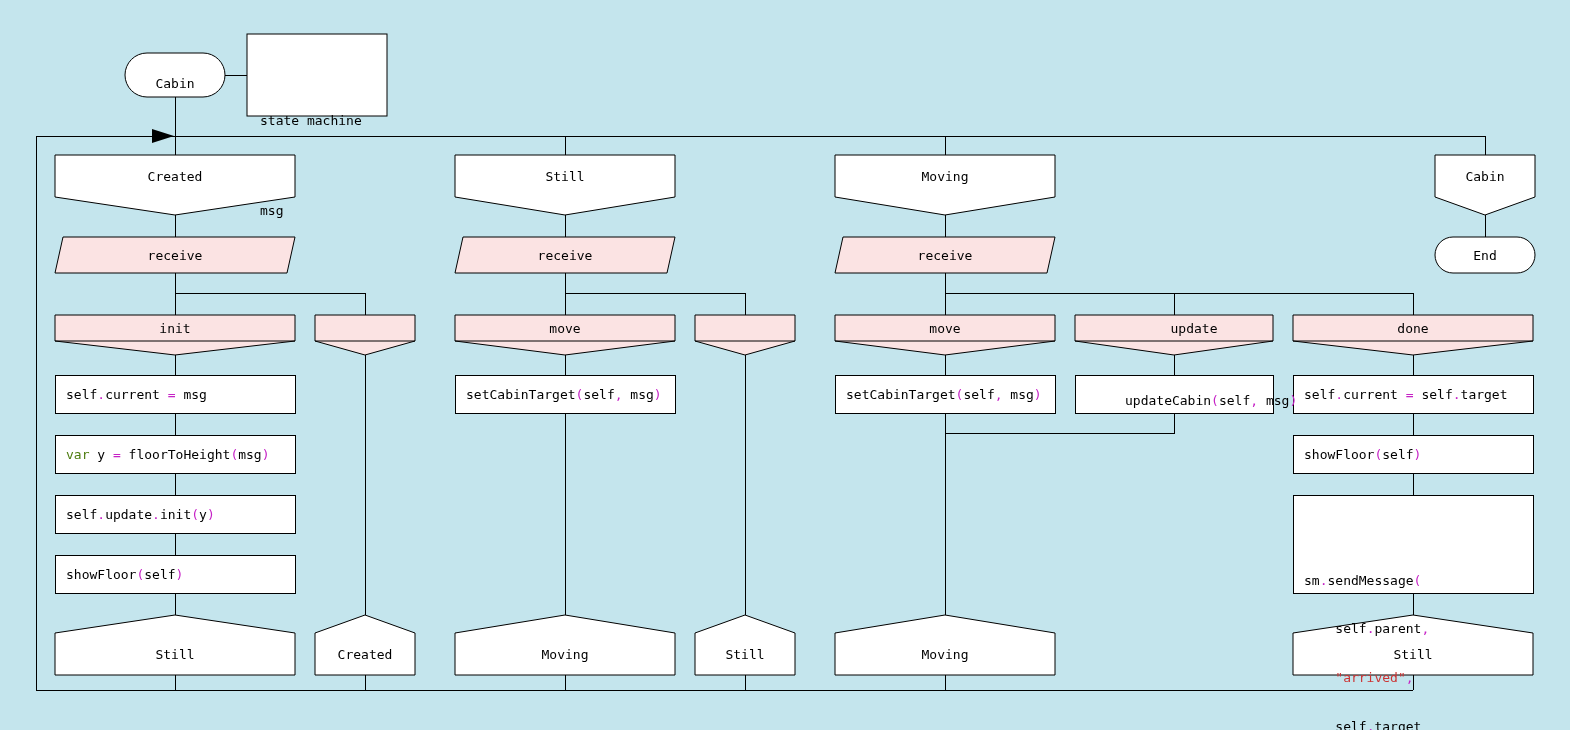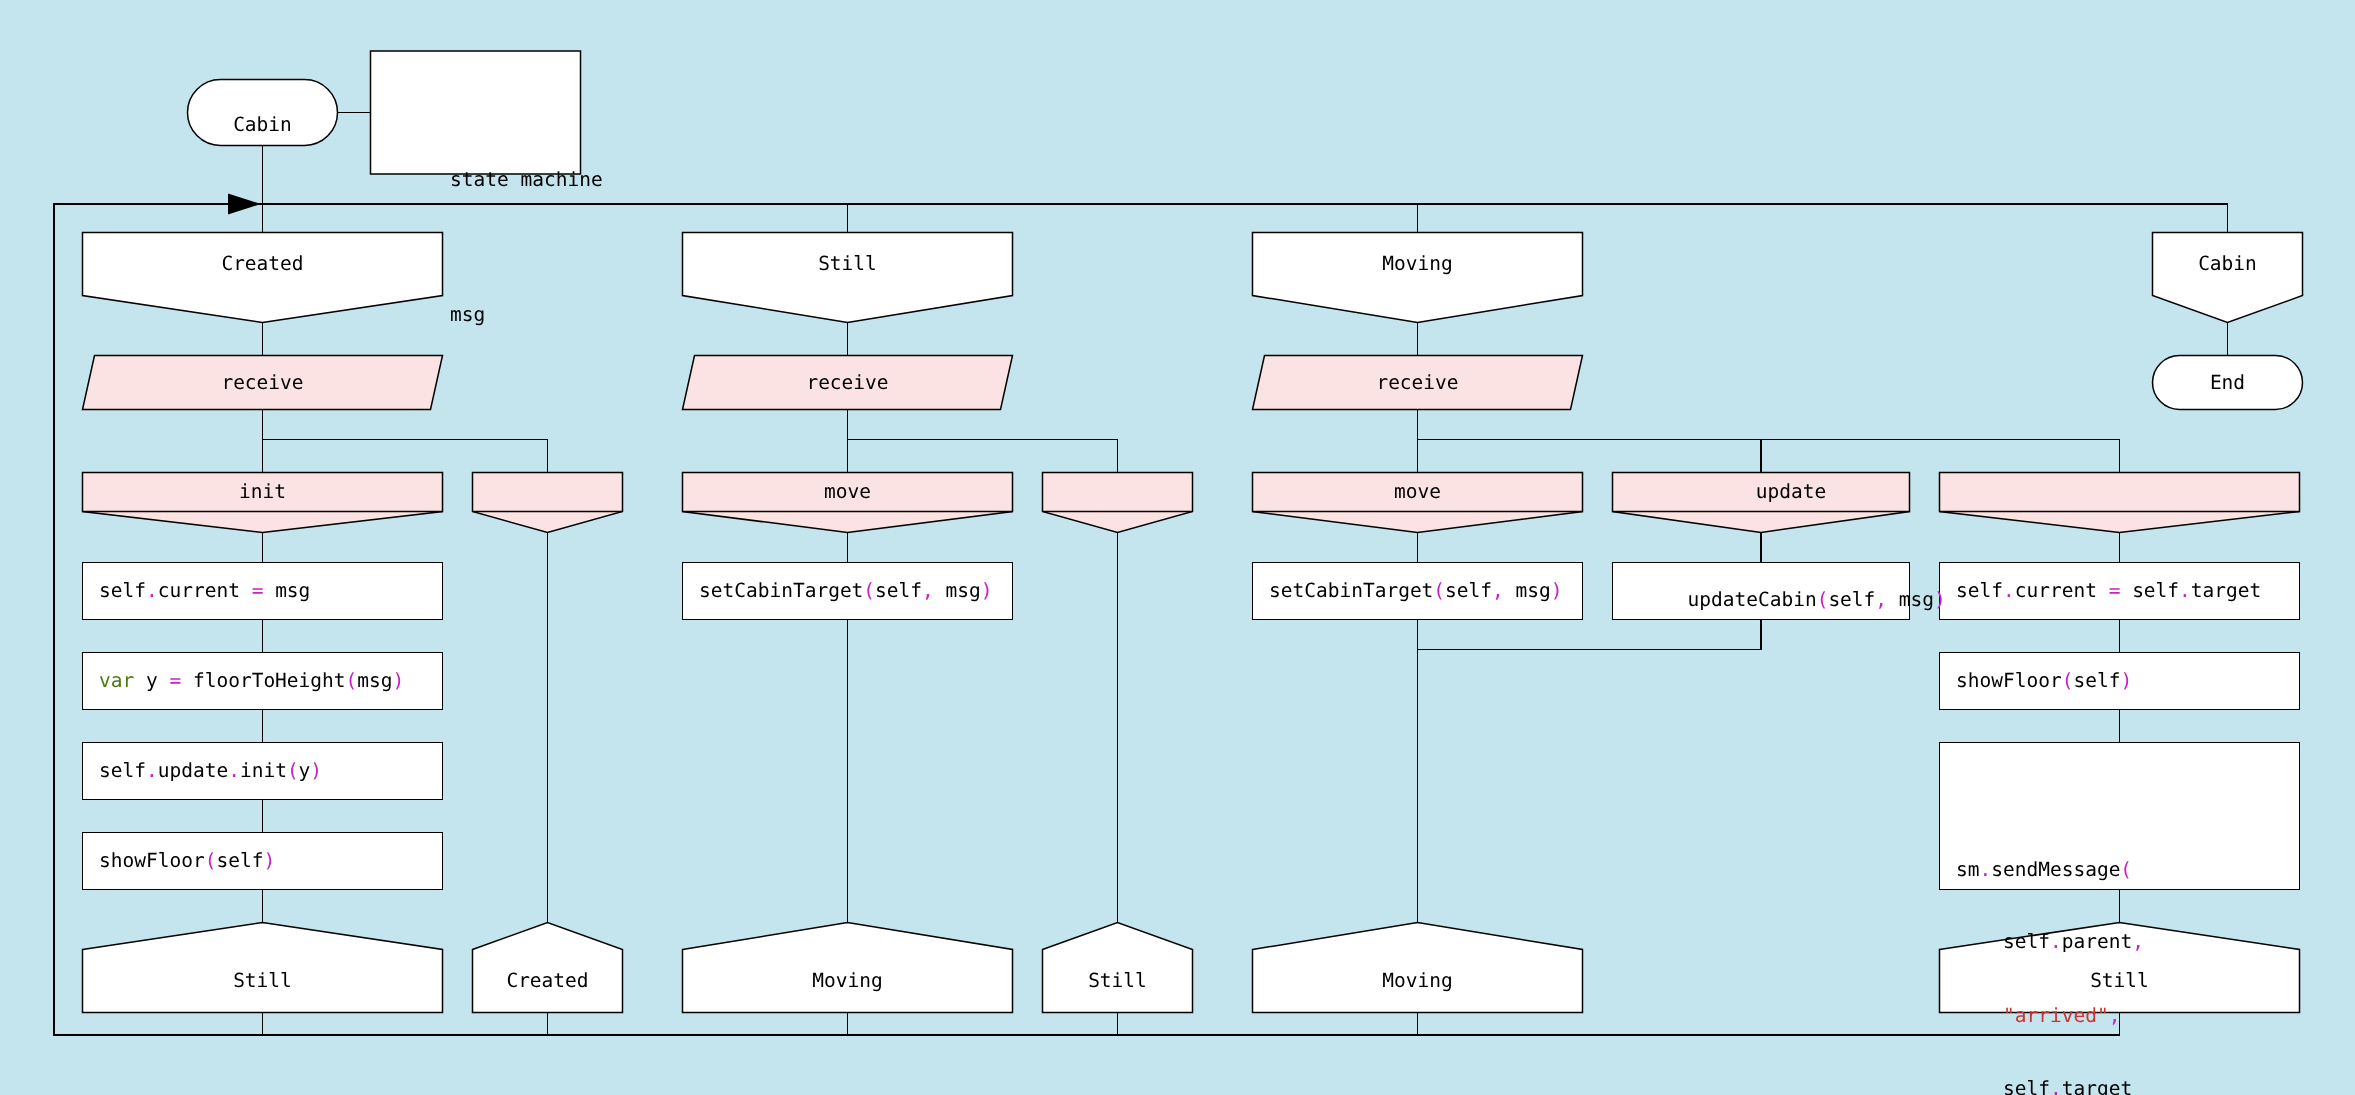--- a/index.html
+++ b/index.html
@@ -34,21 +34,20 @@
   }
   .note-lines{
     position:absolute;
     font:13px "DejaVu Sans Mono", monospace;
     color:#000;
     box-sizing:border-box;
     padding:12px 0 0 13px;
     line-height:30px;
     pointer-events:none;
     white-space:pre;
-    margin-left:40px;
   }
   .k{color:#4d7c0f;}
   .p{color:#c622c6;}
   .s{color:#cc3333;}
 </style>
 </head>
 <body>
 
 <div id="stage">
 
@@ -169,20 +168,21 @@
   <div class="lbl" style="left:835px;top:237px;width:220px;height:36px">receive</div>
 
   <div class="lbl" style="left:1435px;top:237px;width:100px;height:36px">End</div>
 
   <div class="lbl" style="left:55px;top:315px;width:240px;height:26px">init</div>
   <div class="lbl" style="left:315px;top:315px;width:100px;height:26px"></div>
   <div class="lbl" style="left:455px;top:315px;width:220px;height:26px">move</div>
   <div class="lbl" style="left:695px;top:315px;width:100px;height:26px"></div>
   <div class="lbl" style="left:835px;top:315px;width:220px;height:26px">move</div>
   <div class="lbl" style="left:1075px;top:315px;width:238px;height:26px">update</div>
+  <div class="lbl" style="left:1293px;top:315px;width:240px;height:26px">done</div>
 
   <div class="lbl code" style="left:55px;top:375px;width:240px;height:38px"><span>self</span><span class="p">.</span><span>current </span><span class="p">=</span><span> msg</span></div>
   <div class="lbl code" style="left:55px;top:435px;width:240px;height:38px"><span class="k">var</span><span> y </span><span class="p">=</span><span> floorToHeight</span><span class="p">(</span><span>msg</span><span class="p">)</span></div>
   <div class="lbl code" style="left:55px;top:495px;width:240px;height:38px"><span>self</span><span class="p">.</span><span>update</span><span class="p">.</span><span>init</span><span class="p">(</span><span>y</span><span class="p">)</span></div>
   <div class="lbl code" style="left:55px;top:555px;width:240px;height:38px"><span>showFloor</span><span class="p">(</span><span>self</span><span class="p">)</span></div>
   <div class="lbl code" style="left:455px;top:375px;width:220px;height:38px"><span>setCabinTarget</span><span class="p">(</span><span>self</span><span class="p">,</span><span> msg</span><span class="p">)</span></div>
   <div class="lbl code" style="left:835px;top:375px;width:220px;height:38px"><span>setCabinTarget</span><span class="p">(</span><span>self</span><span class="p">,</span><span> msg</span><span class="p">)</span></div>
   <div class="lbl code" style="left:1114px;top:375px;width:198px;height:50px"><span>updateCabin</span><span class="p">(</span><span>self</span><span class="p">,</span><span> msg</span><span class="p">)</span></div>
   <div class="lbl code" style="left:1293px;top:375px;width:240px;height:38px"><span>self</span><span class="p">.</span><span>current </span><span class="p">=</span><span> self</span><span class="p">.</span><span>target</span></div>
   <div class="lbl code" style="left:1293px;top:435px;width:240px;height:38px"><span>showFloor</span><span class="p">(</span><span>self</span><span class="p">)</span></div>

